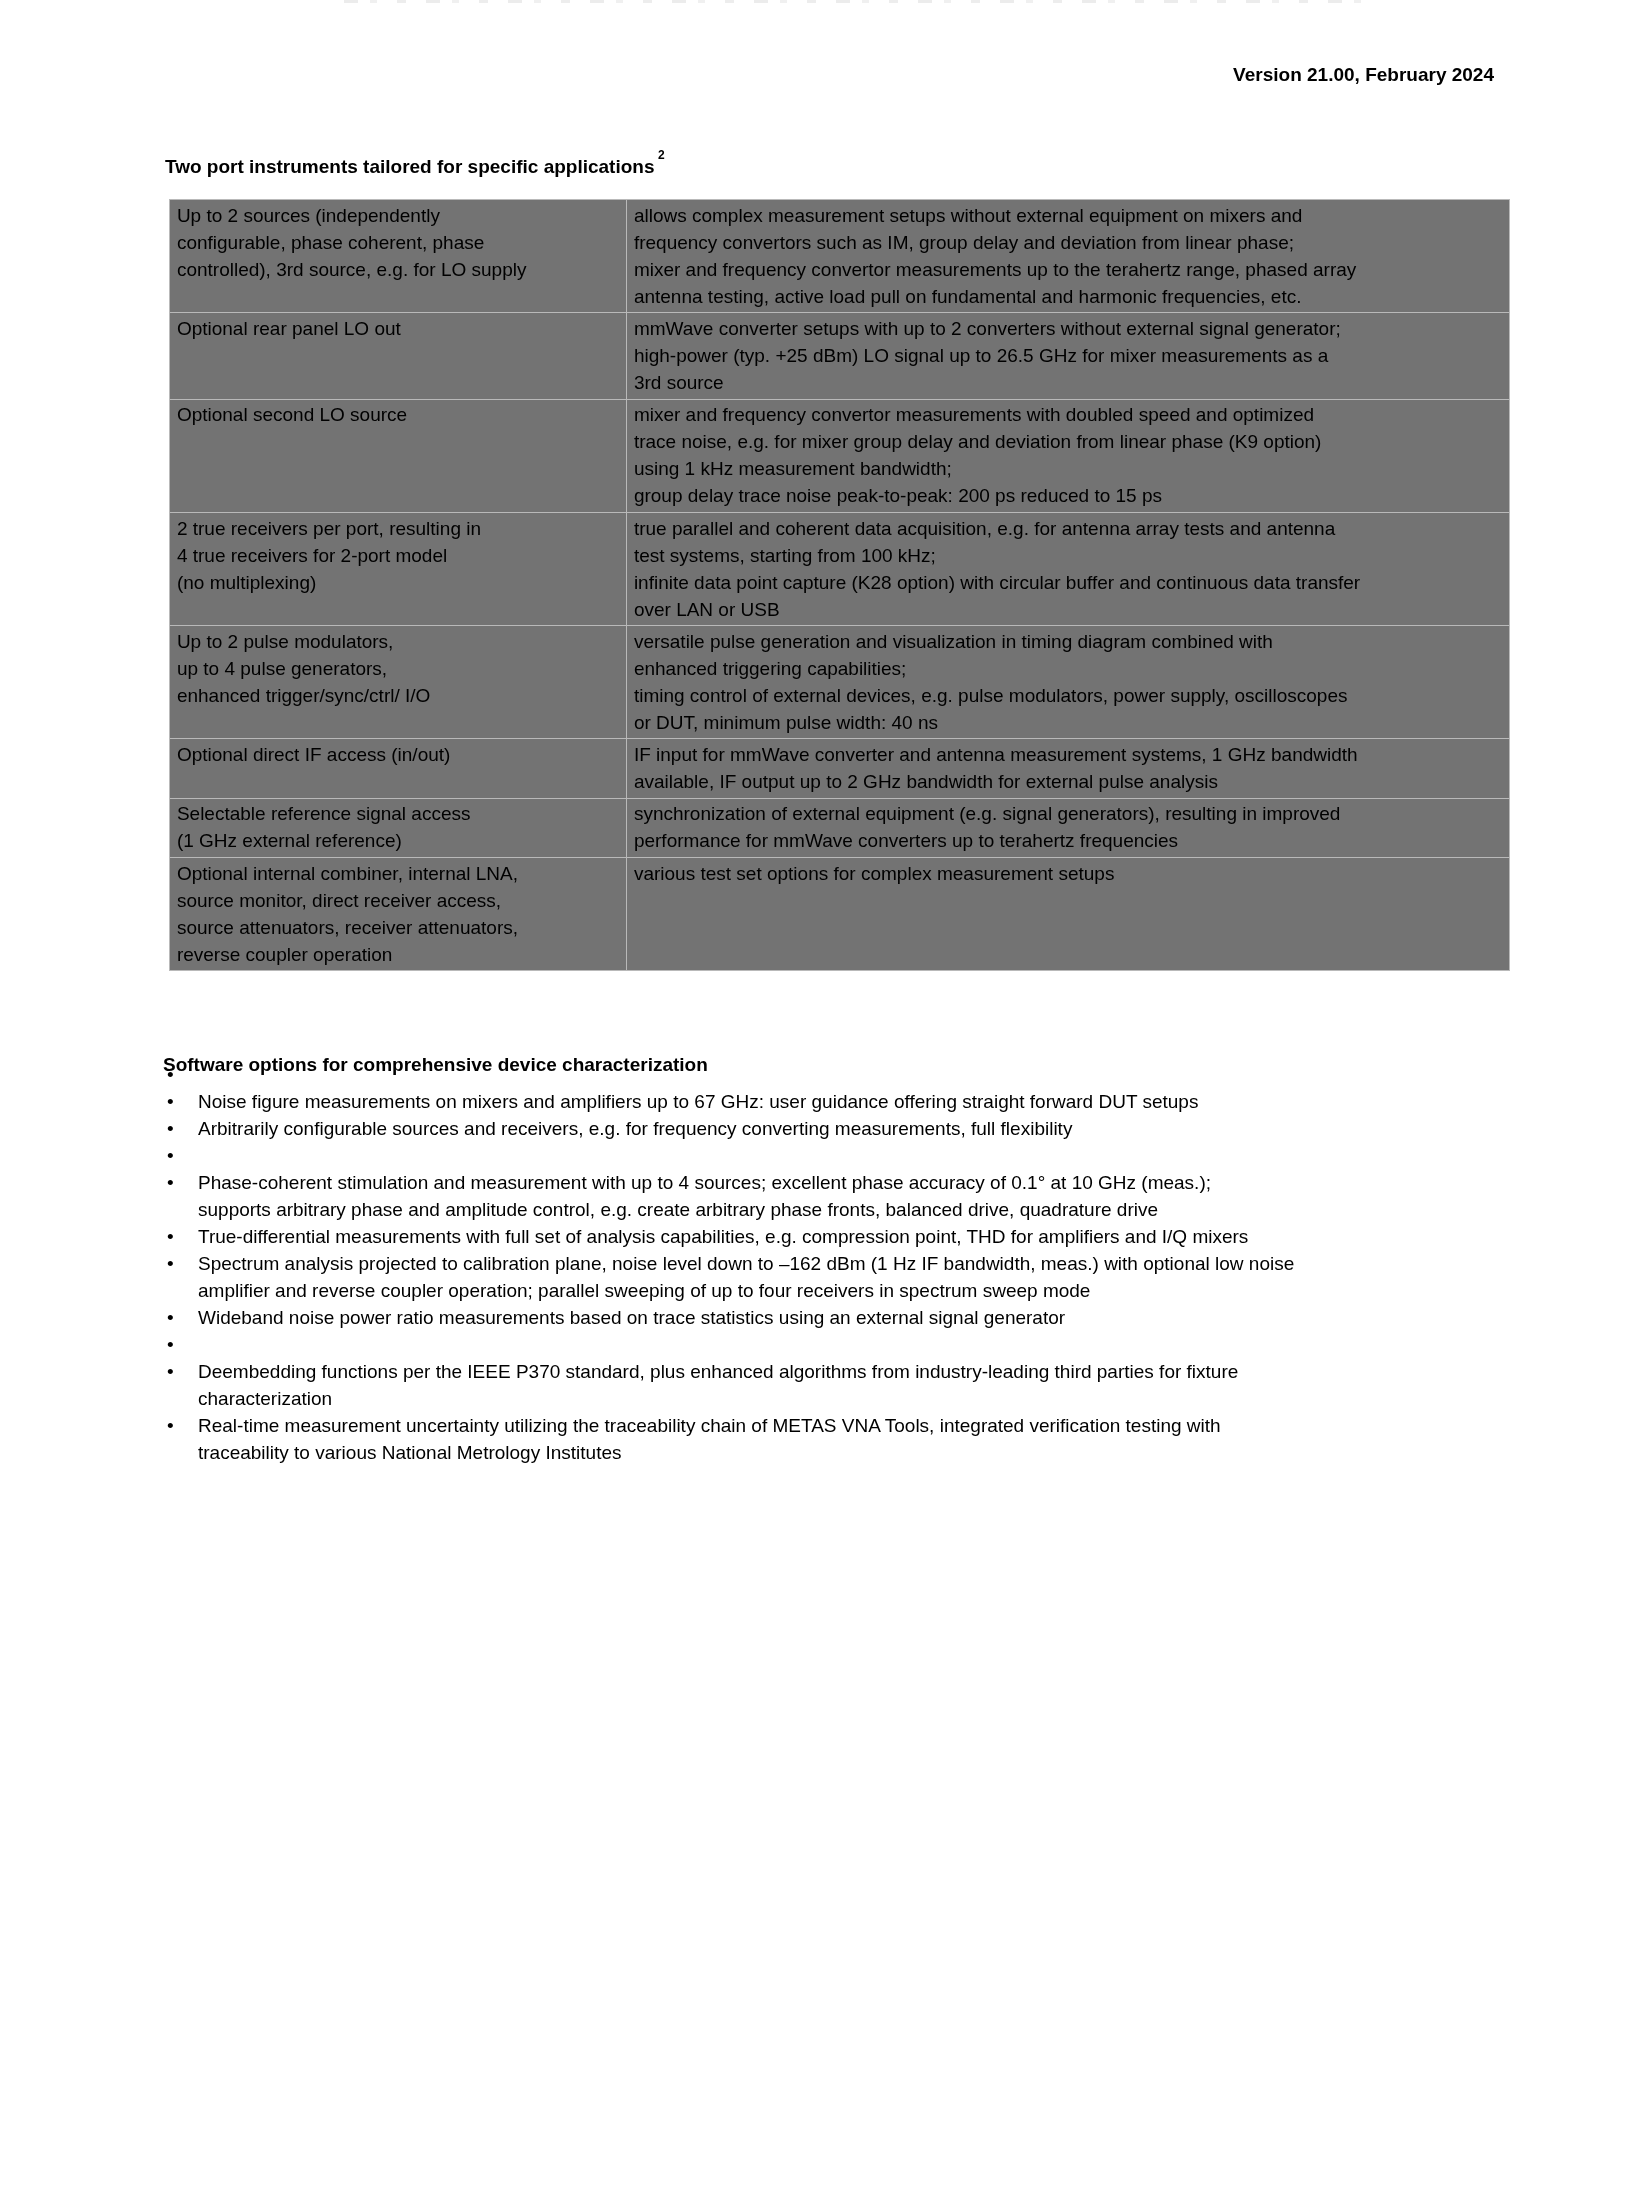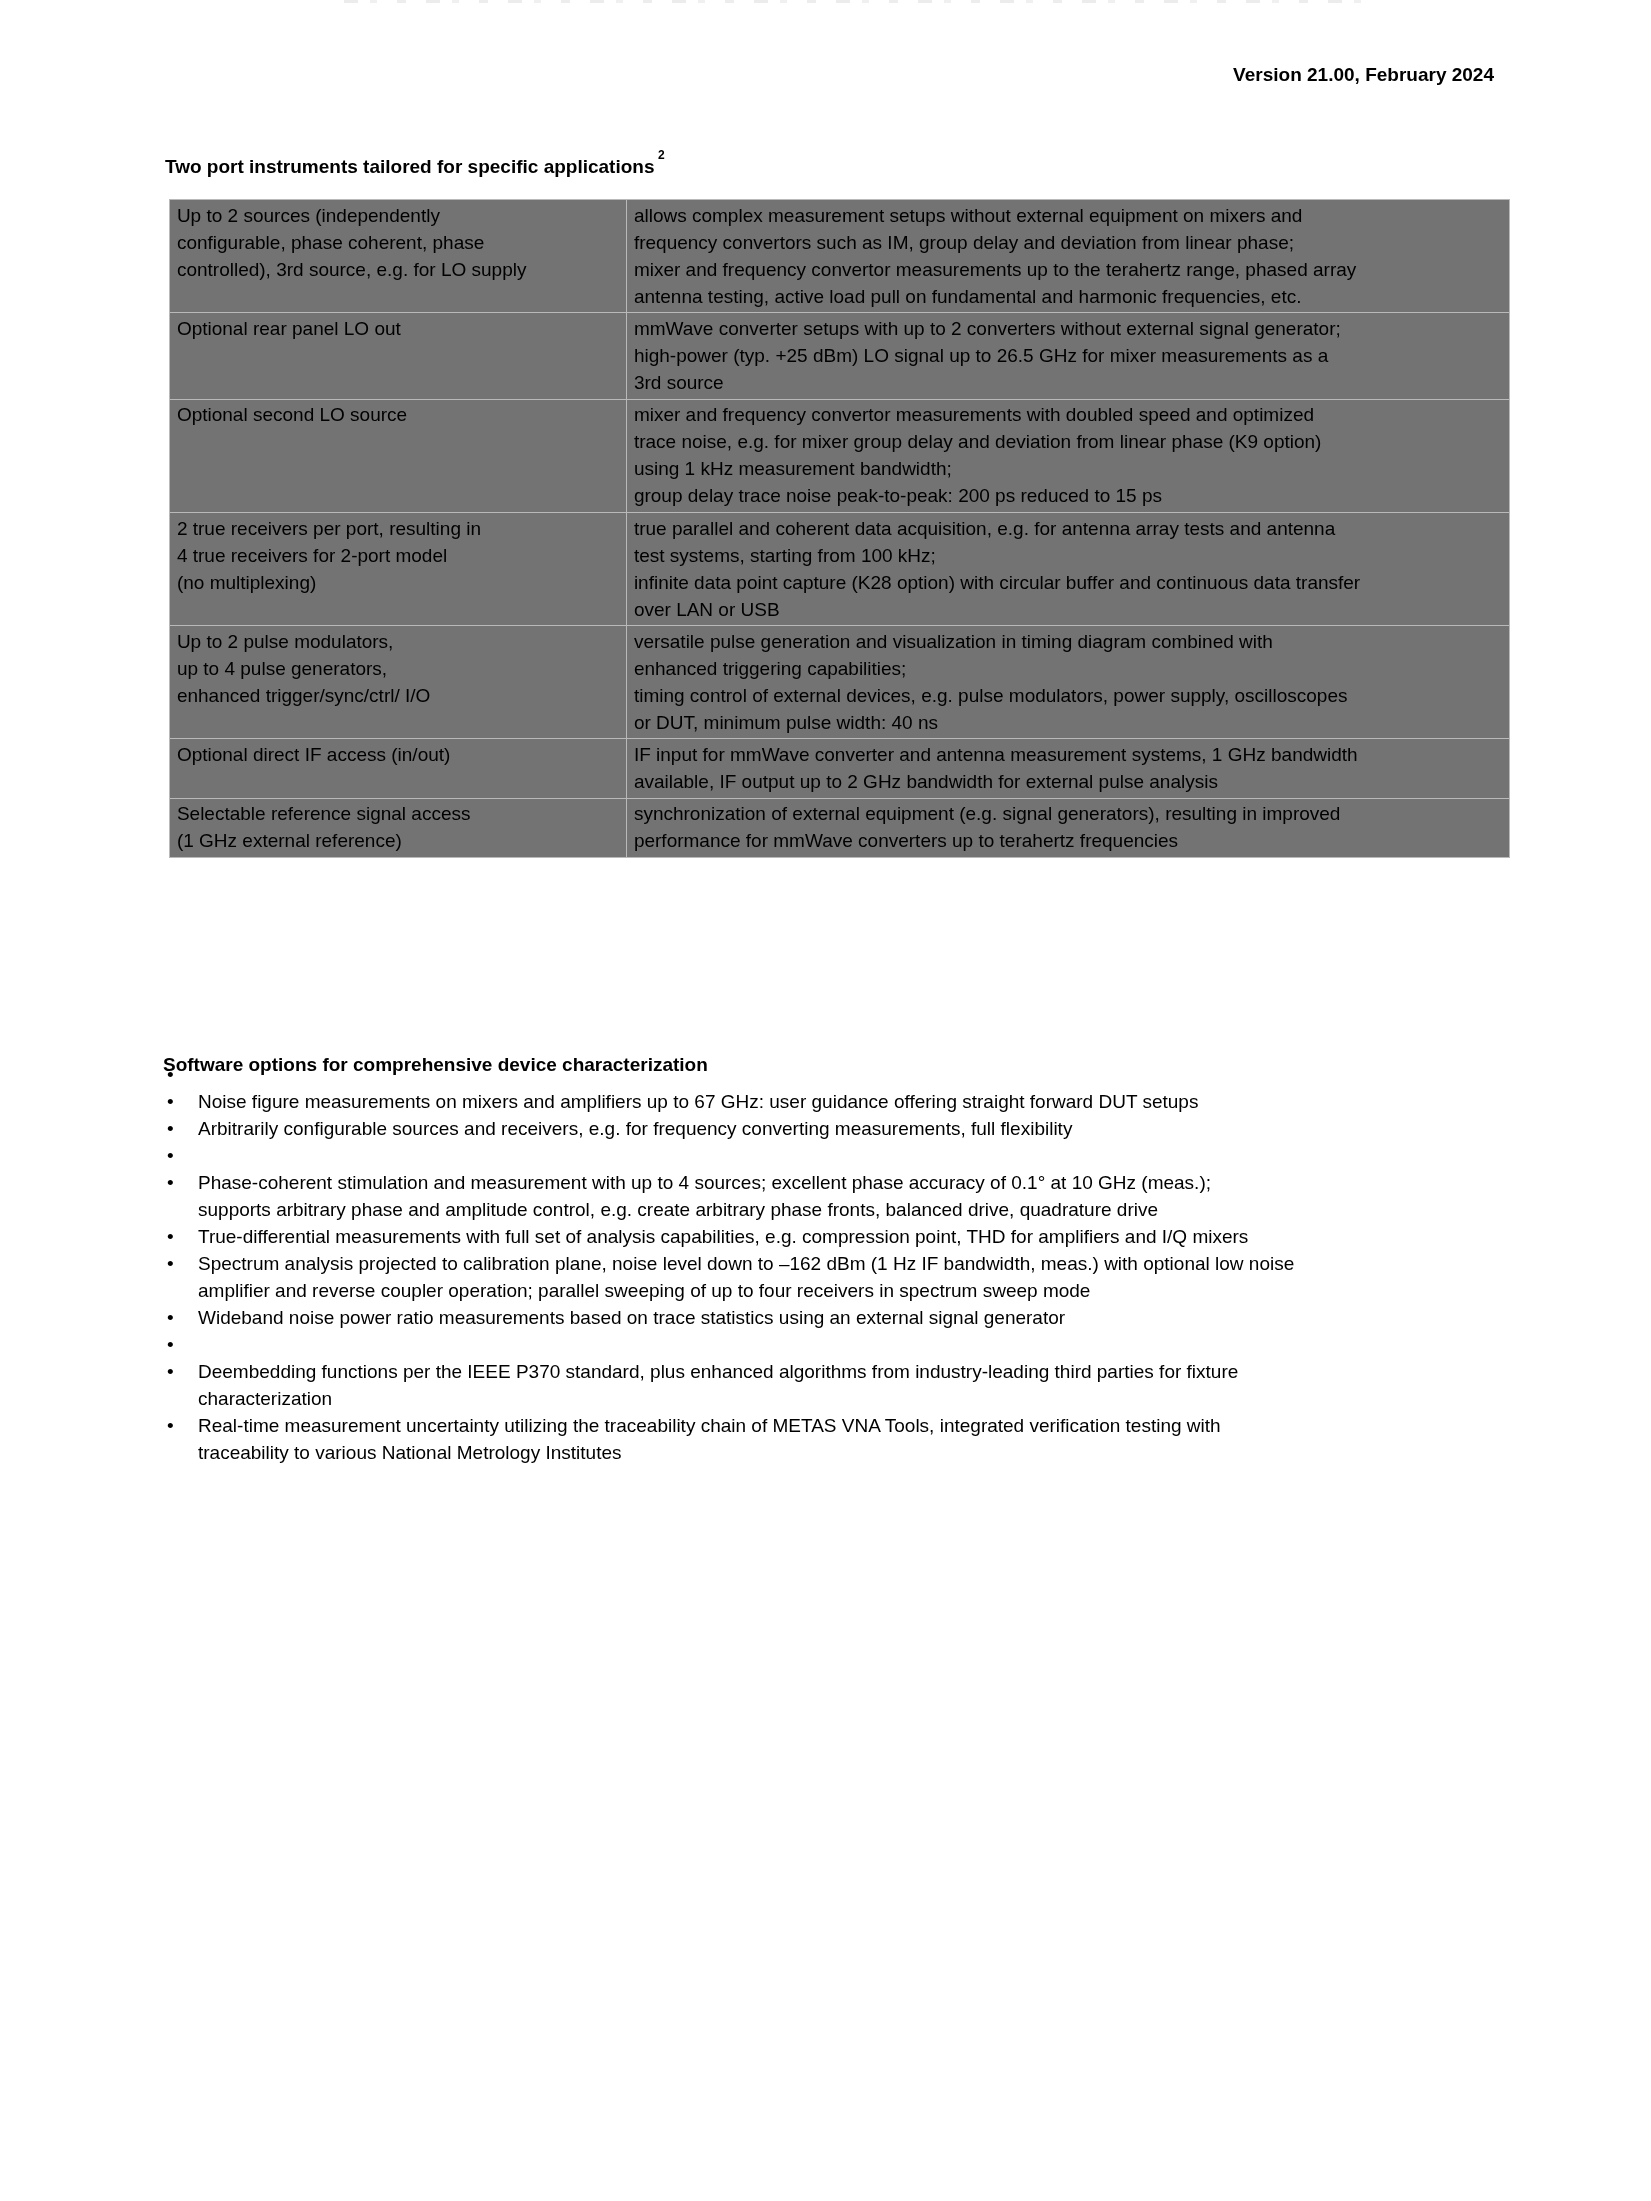--- a/index.html
+++ b/index.html
@@ -128,20 +128,27 @@
         <td class="cell-feature">Optional direct IF access (in/out)</td>
         <td class="cell-description">IF input for mmWave converter and antenna measurement systems, 1 GHz bandwidth
 available, IF output up to 2 GHz bandwidth for external pulse analysis</td>
       </tr>
       <tr>
         <td class="cell-feature">Selectable reference signal access
 (1 GHz external reference)</td>
         <td class="cell-description">synchronization of external equipment (e.g. signal generators), resulting in improved
 performance for mmWave converters up to terahertz frequencies</td>
       </tr>
+      <tr>
+        <td class="cell-feature">Optional internal combiner, internal LNA,
+source monitor, direct receiver access,
+source attenuators, receiver attenuators,
+reverse coupler operation</td>
+        <td class="cell-description">various test set options for complex measurement setups</td>
+      </tr>
     </tbody>
   </table>
 
   <div class="section-heading heading-software">Software options for comprehensive device characterization</div>
 
   <ul class="bullet-list">
     <li>
         <span class="bullet-dot">•</span>
       </li>
     <li>

